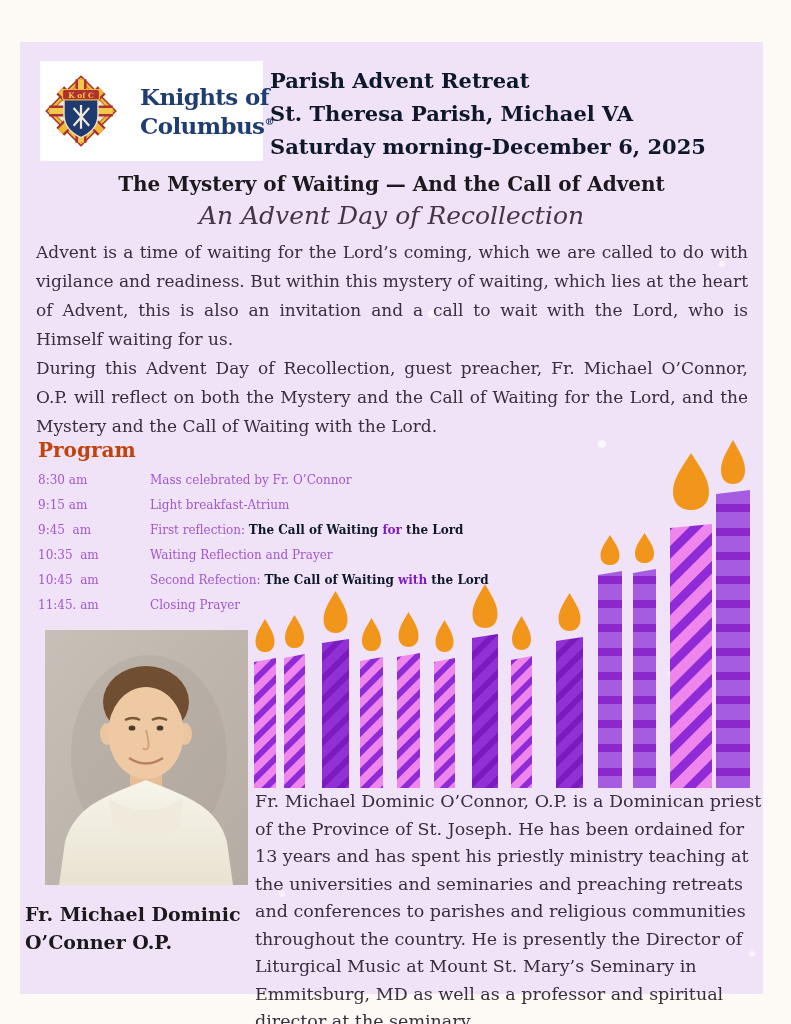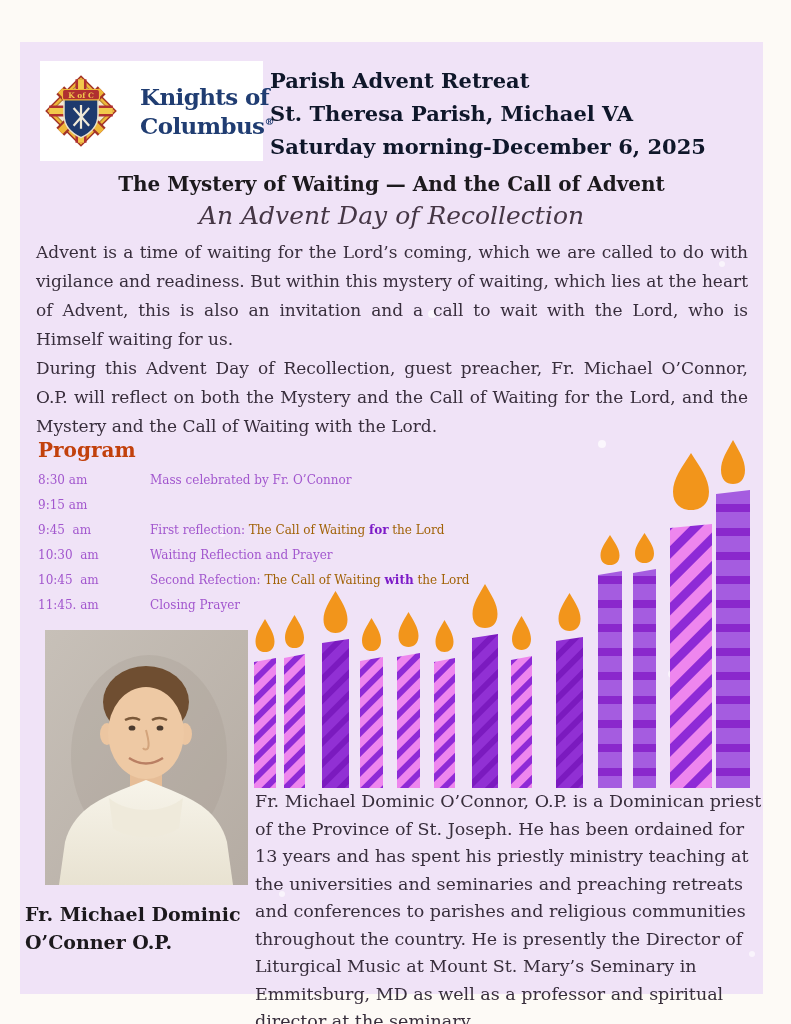--- a/index.html
+++ b/index.html
@@ -20,21 +20,21 @@
         font-weight:bold;font-size:21px;line-height:33px;color:#0f172a;}
   .title{position:absolute;left:0;top:130px;width:100%;text-align:center;font-weight:bold;font-size:20px;color:#1c191d;}
   .subtitle{position:absolute;left:0;top:159px;width:100%;text-align:center;font-style:italic;font-size:25px;color:#453645;}
   .intro{position:absolute;left:16px;top:196px;width:712px;font-size:17px;line-height:29px;
         color:#382e3c;text-align:justify;}
   .intro p{margin:0;}
   .program{position:absolute;left:18px;top:396px;width:585px;}
   .program-heading{font-size:20px;font-weight:bold;color:#c2410c;margin:0 0 6px 0;}
   .program-row{display:flex;font-size:12px;line-height:25px;color:#a257ce;}
   .prog-time{width:112px;flex:none;white-space:pre;}
-  .prog-part-b{font-weight:normal;color:#a16207;}
+  .prog-part-b{font-weight:bold;color:#0f172a;}
   .prog-part-bu{font-weight:bold;color:#7d1bc8;}
   .candles-svg{position:absolute;left:0;top:0;width:791px;height:1024px;pointer-events:none;}
   .photo{position:absolute;left:25px;top:588px;width:203px;height:255px;}
   .photo svg{display:block;width:100%;height:100%;}
   .caption{position:absolute;left:5px;top:858px;width:243px;text-align:left;
         font-weight:bold;font-size:19px;line-height:28px;color:#1c191d;}
   .bio{position:absolute;left:235px;top:746px;width:514px;font-size:17.5px;line-height:27.5px;color:#382e3c;}
   .bio p{margin:0;}
 </style>
 </head>
@@ -79,27 +79,28 @@
 
     <div class="program">
       <div class="program-heading">Program</div>
       <div>
           <div class="program-row">
             <span class="prog-time">8:30 am</span>
             <span><span>Mass celebrated by Fr. O’Connor</span></span>
           </div>
           <div class="program-row">
             <span class="prog-time">9:15 am</span>
+            <span><span>Light breakfast-Atrium</span></span>
           </div>
           <div class="program-row">
             <span class="prog-time">9:45  am</span>
             <span><span>First reflection: </span><span class="prog-part-b">The Call of Waiting </span><span class="prog-part-bu">for</span><span class="prog-part-b"> the Lord</span></span>
           </div>
           <div class="program-row">
-            <span class="prog-time">10:30  am</span>
+            <span class="prog-time">10:35  am</span>
             <span><span>Waiting Reflection and Prayer</span></span>
           </div>
           <div class="program-row">
             <span class="prog-time">10:45  am</span>
             <span><span>Second Refection: </span><span class="prog-part-b">The Call of Waiting </span><span class="prog-part-bu">with</span><span class="prog-part-b"> the Lord</span></span>
           </div>
           <div class="program-row">
             <span class="prog-time">11:45. am</span>
             <span><span>Closing Prayer</span></span>
           </div>

